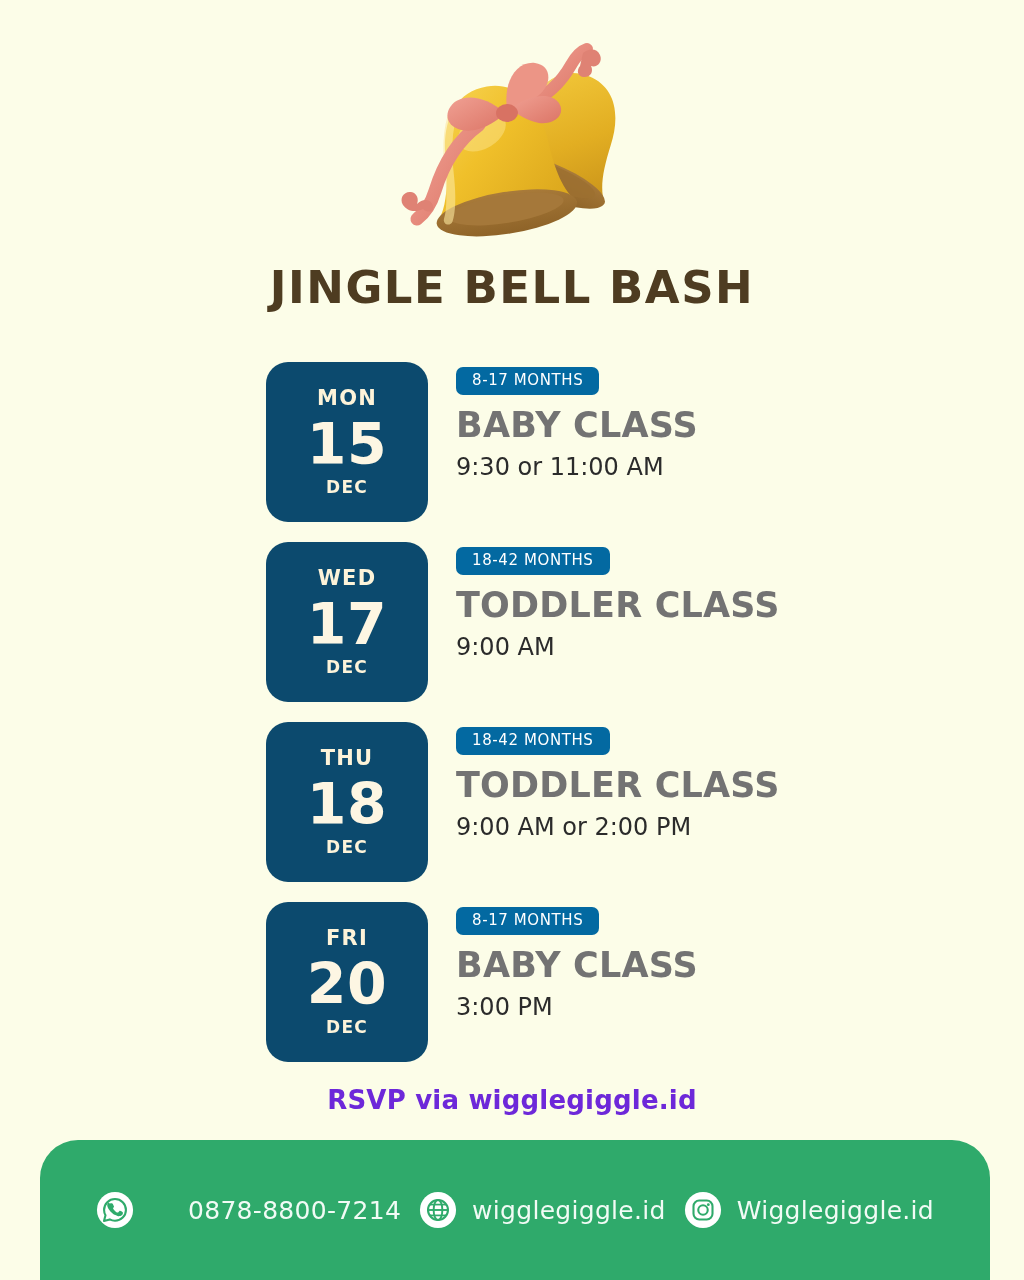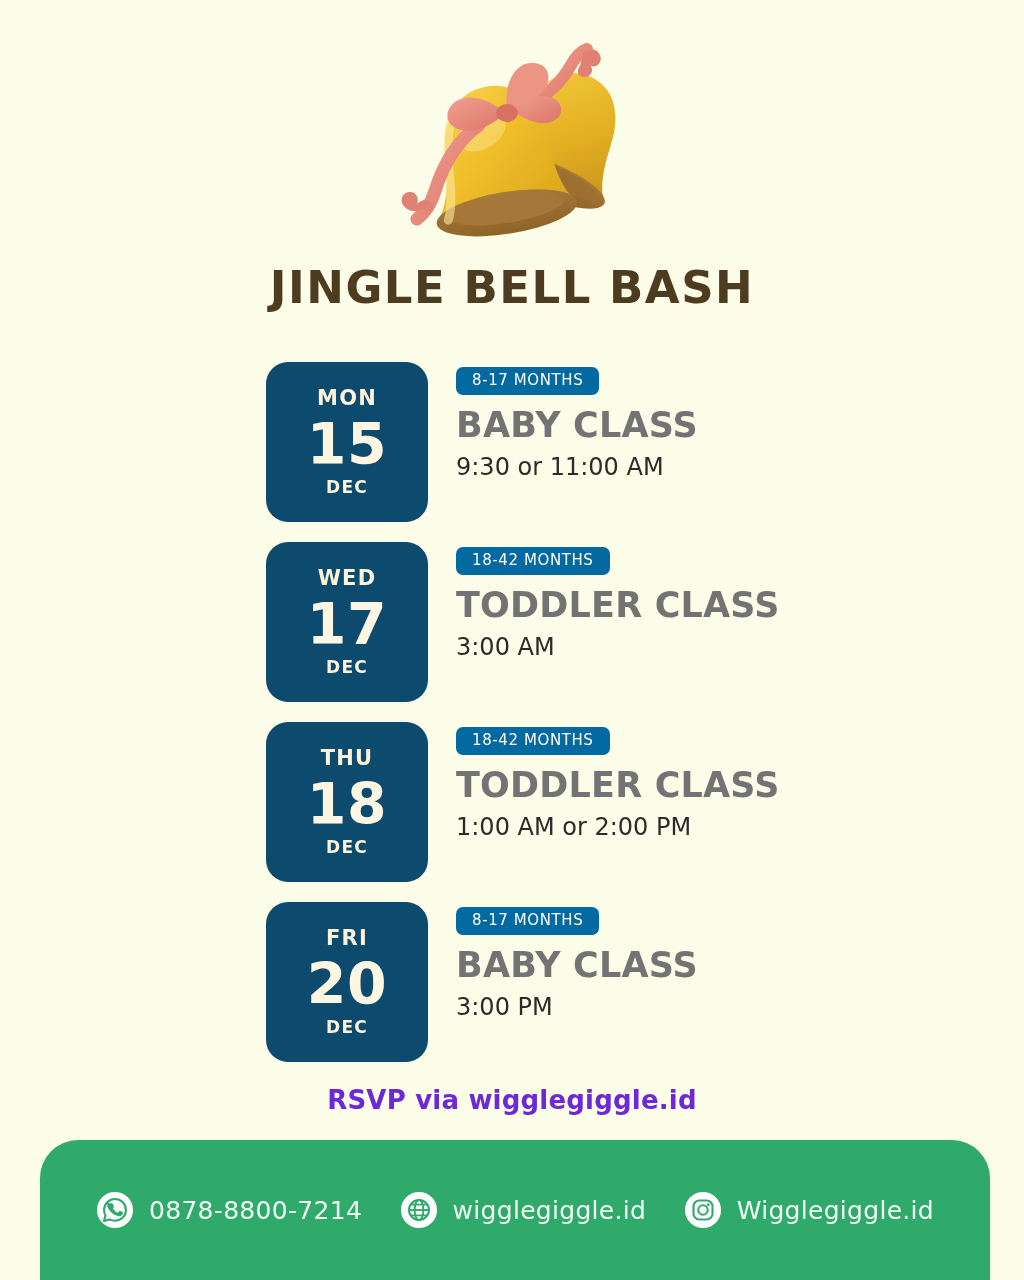--- a/index.html
+++ b/index.html
@@ -170,21 +170,21 @@
     display: flex;
     align-items: center;
     box-sizing: border-box;
     padding: 0 56px;
   }
   .contact {
     display: flex;
     align-items: center;
     white-space: nowrap;
   }
-  .contact.phone  { flex: 0 0 auto; }
+  .contact.phone  { flex: 0 0 auto; gap: 39px; }
   .contact-icon {
     width: 38px;
     height: 38px;
     flex: 0 0 38px;
     margin-right: 15px;
     display: block;
   }
   .contact-text {
     font-family: "DejaVu Sans", sans-serif;
     font-size: 25px;
@@ -269,34 +269,34 @@
 
     <div class="row">
       <div class="date-card">
         <div class="date-dow">WED</div>
         <div class="date-day">17</div>
         <div class="date-month">DEC</div>
       </div>
       <div class="row-body">
         <div class="badge">18-42 MONTHS</div>
         <div class="class-name">TODDLER CLASS</div>
-        <div class="class-time">3:00 AM</div>
+        <div class="class-time">9:00 AM</div>
       </div>
     </div>
 
     <div class="row">
       <div class="date-card">
         <div class="date-dow">THU</div>
         <div class="date-day">18</div>
         <div class="date-month">DEC</div>
       </div>
       <div class="row-body">
         <div class="badge">18-42 MONTHS</div>
         <div class="class-name">TODDLER CLASS</div>
-        <div class="class-time">1:00 AM or 2:00 PM</div>
+        <div class="class-time">9:00 AM or 2:00 PM</div>
       </div>
     </div>
 
     <div class="row">
       <div class="date-card">
         <div class="date-dow">FRI</div>
         <div class="date-day">20</div>
         <div class="date-month">DEC</div>
       </div>
       <div class="row-body">

